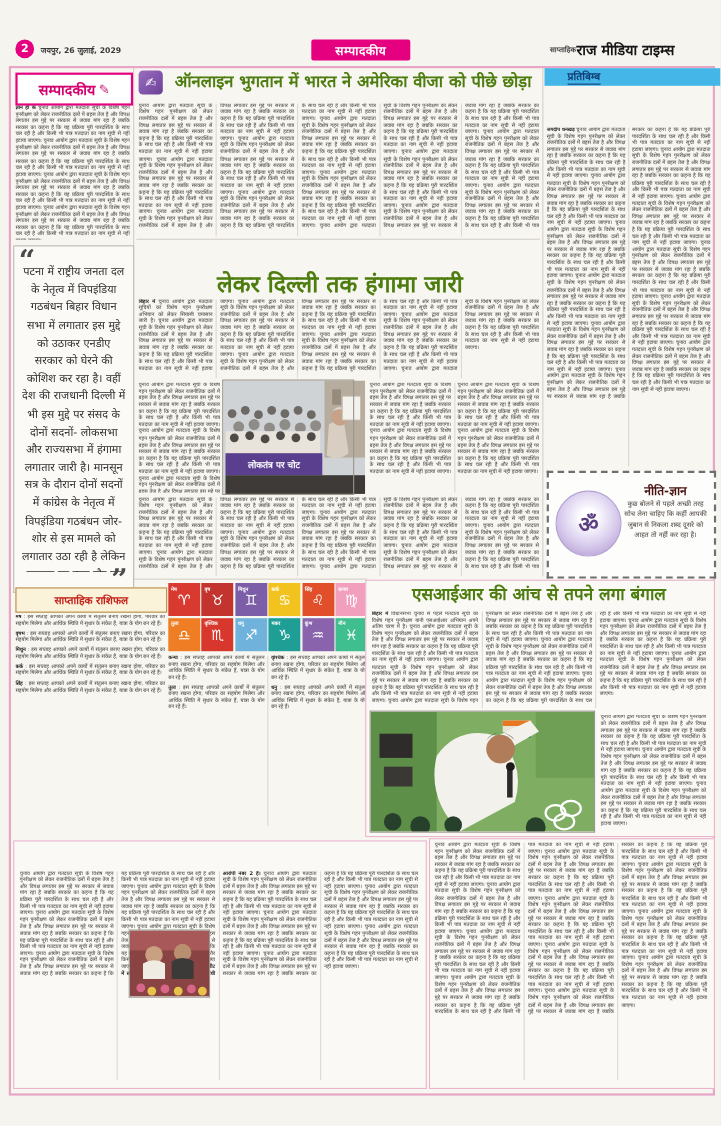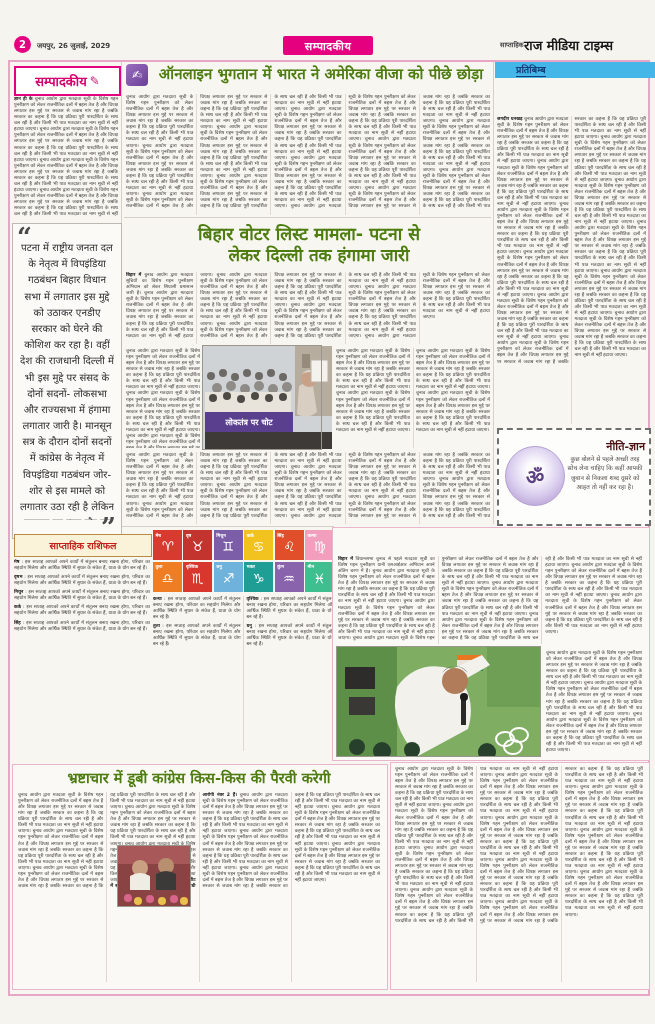--- a/index.html
+++ b/index.html
@@ -37,21 +37,21 @@
   .pq-text{font-size:10px;line-height:1.62;color:#2d2d2d;text-align:center;font-weight:500;overflow:hidden;}
   
   .pr-bar{background:#45b6e8;color:#123f77;font-weight:bold;font-size:9.5px;display:flex;align-items:center;padding-left:21px;}
   .pr-bar span{border-bottom:1px solid #123f77;}
   .pr-head{font-size:11.5px;font-weight:bold;color:#101010;text-align:center;line-height:1.3;}
   
   .niti{border:2px dashed #6f6f6f;background:#fdfdfb;}
   .om-circle{width:58px;height:58px;border-radius:50%;background:radial-gradient(circle at 50% 40%,#ffffff 15%,#d9cdee 55%,#a88cc9 100%);
     border:1px solid #b3a0d2;display:flex;align-items:center;justify-content:center;}
   .om{font-size:20px;color:#5a3f82;font-weight:bold;}
-  .niti-title{font-size:11px;font-weight:bold;color:#4a1313;text-align:right;}
+  .niti-title{font-size:11px;font-weight:bold;color:#4a1313;text-align:center;}
   .niti-text{font-size:6.2px;line-height:1.5;color:#4a443e;text-align:center;}
   
   .rf-head{background:#fbf2da;border:1.5px solid #b98a44;color:#c3201a;font-weight:bold;font-size:9.5px;
     display:flex;align-items:center;justify-content:center;}
   .zgrid{display:grid;grid-template-columns:repeat(6,1fr);grid-template-rows:repeat(2,1fr);gap:1.5px;}
   .ztile{position:relative;display:flex;flex-direction:column;align-items:center;justify-content:center;color:#fff;}
   .zname{font-size:4.6px;font-weight:bold;position:absolute;top:1.5px;left:2.5px;}
   .zsym{font-size:13px;margin-top:3px;}
   .h-entry{margin-bottom:3px;}
   
@@ -94,22 +94,21 @@
     <div class="pq-text" style="position:absolute;left:7px;top:16px;width:94px;height:280px;">पटना में राष्ट्रीय जनता दल के नेतृत्व में विपइंडिया गठबंधन बिहार विधान सभा में लगातार इस मुद्दे को उठाकर एनडीए सरकार को घेरने की कोशिश कर रहा है। वहीं देश की राजधानी दिल्ली में भी इस मुद्दे पर संसद के दोनों सदनों- लोकसभा और राज्यसभा में हंगामा लगातार जारी है। मानसून सत्र के दौरान दोनों सदनों में कांग्रेस के नेतृत्व में विपइंडिया गठबंधन जोर-शोर से इस मामले को लगातार उठा रही है लेकिन सरकार का स्पष्ट तौर पर यह कहना है कि एसआईआर अभियान चुनाव आयोग चला रहा है तो वह आयोग की तरफ से सदन में जवाब कैसे दे सकती है।</div>
     <div class="pq-mark" style="position:absolute;right:5px;bottom:-2px;">”</div>
   </div>
 
   <div class="abs" style="left:126px;top:64px;width:22px;height:22px;border-radius:4px;background:linear-gradient(135deg,#9a6fc0,#6a3f97);display:flex;align-items:center;justify-content:center;color:#fff;font-size:12px;">✍</div>
   <div class="abs headline" style="left:152px;top:66px;width:338px;font-size:15px;">ऑनलाइन भुगतान में भारत ने अमेरिका वीजा को पीछे छोड़ा</div>
   <div class="abs micro cols5" style="left:126px;top:94px;width:364px;height:121px;">
     <span>चुनाव आयोग द्वारा मतदाता सूची के विशेष गहन पुनरीक्षण को लेकर राजनीतिक दलों में बहस तेज है और विपक्ष लगातार इस मुद्दे पर सरकार से जवाब मांग रहा है जबकि सरकार का कहना है कि यह प्रक्रिया पूरी पारदर्शिता के साथ चल रही है और किसी भी पात्र मतदाता का नाम सूची से नहीं हटाया जाएगा। चुनाव आयोग द्वारा मतदाता सूची के विशेष गहन पुनरीक्षण को लेकर राजनीतिक दलों में बहस तेज है और विपक्ष लगातार इस मुद्दे पर सरकार से जवाब मांग रहा है जबकि सरकार का कहना है कि यह प्रक्रिया पूरी पारदर्शिता के साथ चल रही है और किसी भी पात्र मतदाता का नाम सूची से नहीं हटाया जाएगा। चुनाव आयोग द्वारा मतदाता सूची के विशेष गहन पुनरीक्षण को लेकर राजनीतिक दलों में बहस तेज है और विपक्ष लगातार इस मुद्दे पर सरकार से जवाब मांग रहा है जबकि सरकार का कहना है कि यह प्रक्रिया पूरी पारदर्शिता के साथ चल रही है और किसी भी पात्र मतदाता का नाम सूची से नहीं हटाया जाएगा। चुनाव आयोग द्वारा मतदाता सूची के विशेष गहन पुनरीक्षण को लेकर राजनीतिक दलों में बहस तेज है और विपक्ष लगातार इस मुद्दे पर सरकार से जवाब मांग रहा है जबकि सरकार का कहना है कि यह प्रक्रिया पूरी पारदर्शिता के साथ चल रही है और किसी भी पात्र मतदाता का नाम सूची से नहीं हटाया जाएगा। चुनाव आयोग द्वारा मतदाता सूची के विशेष गहन पुनरीक्षण को लेकर राजनीतिक दलों में बहस तेज है और विपक्ष लगातार इस मुद्दे पर सरकार से जवाब मांग रहा है जबकि सरकार का कहना है कि यह प्रक्रिया पूरी पारदर्शिता के साथ चल रही है और किसी भी पात्र मतदाता का नाम सूची से नहीं हटाया जाएगा। चुनाव आयोग द्वारा मतदाता सूची के विशेष गहन पुनरीक्षण को लेकर राजनीतिक दलों में बहस तेज है और विपक्ष लगातार इस मुद्दे पर सरकार से जवाब मांग रहा है जबकि सरकार का कहना है कि यह प्रक्रिया पूरी पारदर्शिता के साथ चल रही है और किसी भी पात्र मतदाता का नाम सूची से नहीं हटाया जाएगा। चुनाव आयोग द्वारा मतदाता सूची के विशेष गहन पुनरीक्षण को लेकर राजनीतिक दलों में बहस तेज है और विपक्ष लगातार इस मुद्दे पर सरकार से जवाब मांग रहा है जबकि सरकार का कहना है कि यह प्रक्रिया पूरी पारदर्शिता के साथ चल रही है और किसी भी पात्र मतदाता का नाम सूची से नहीं हटाया जाएगा। चुनाव आयोग द्वारा मतदाता सूची के विशेष गहन पुनरीक्षण को लेकर राजनीतिक दलों में बहस तेज है और विपक्ष लगातार इस मुद्दे पर सरकार से जवाब मांग रहा है जबकि सरकार का कहना है कि यह प्रक्रिया पूरी पारदर्शिता के साथ चल रही है और किसी भी पात्र मतदाता का नाम सूची से नहीं हटाया जाएगा। चुनाव आयोग द्वारा मतदाता सूची के विशेष गहन पुनरीक्षण को लेकर राजनीतिक दलों में बहस तेज है और विपक्ष लगातार इस मुद्दे पर सरकार से जवाब मांग रहा है जबकि सरकार का कहना है कि यह प्रक्रिया पूरी पारदर्शिता के साथ चल रही है और किसी भी पात्र मतदाता का नाम सूची से नहीं हटाया जाएगा। चुनाव आयोग द्वारा मतदाता सूची के विशेष गहन पुनरीक्षण को लेकर राजनीतिक दलों में बहस तेज है और विपक्ष लगातार इस मुद्दे पर सरकार से जवाब मांग रहा है जबकि सरकार का कहना है कि यह प्रक्रिया पूरी पारदर्शिता के साथ चल रही है और किसी भी पात्र मतदाता का नाम सूची से नहीं हटाया जाएगा। चुनाव आयोग द्वारा मतदाता सूची के विशेष गहन पुनरीक्षण को लेकर राजनीतिक दलों में बहस तेज है और विपक्ष लगातार इस मुद्दे पर सरकार से जवाब मांग रहा है जबकि सरकार का कहना है कि यह प्रक्रिया पूरी पारदर्शिता के साथ चल रही है और किसी भी पात्र मतदाता का नाम सूची से नहीं हटाया जाएगा। चुनाव आयोग द्वारा मतदाता सूची के विशेष गहन पुनरीक्षण को लेकर राजनीतिक दलों में बहस तेज है और विपक्ष लगातार इस मुद्दे पर सरकार से जवाब मांग रहा है जबकि सरकार का कहना है कि यह प्रक्रिया पूरी पारदर्शिता के साथ चल रही है और किसी भी पात्र मतदाता का नाम सूची से नहीं हटाया जाएगा।</span>
   </div>
 
-  <div class="abs headline" style="left:130px;top:224px;width:358px;font-size:17.5px;">बिहार वोटर लिस्ट मामला- पटना से</div>
-  <div class="abs headline" style="left:140px;top:246px;width:358px;font-size:17px;">लेकर दिल्ली तक हंगामा जारी</div>
+  <div class="abs headline" style="left:130px;top:246px;width:358px;font-size:21px;">लेकर दिल्ली तक हंगामा जारी</div>
 
   <div class="abs micro cols5" style="left:126px;top:272px;width:364px;height:72px;">
     <b>बिहार में</b> <span>चुनाव आयोग द्वारा मतदाता सूचियों का विशेष गहन पुनरीक्षण अभियान को लेकर सियासी घमासान जारी है।</span> <span>चुनाव आयोग द्वारा मतदाता सूची के विशेष गहन पुनरीक्षण को लेकर राजनीतिक दलों में बहस तेज है और विपक्ष लगातार इस मुद्दे पर सरकार से जवाब मांग रहा है जबकि सरकार का कहना है कि यह प्रक्रिया पूरी पारदर्शिता के साथ चल रही है और किसी भी पात्र मतदाता का नाम सूची से नहीं हटाया जाएगा। चुनाव आयोग द्वारा मतदाता सूची के विशेष गहन पुनरीक्षण को लेकर राजनीतिक दलों में बहस तेज है और विपक्ष लगातार इस मुद्दे पर सरकार से जवाब मांग रहा है जबकि सरकार का कहना है कि यह प्रक्रिया पूरी पारदर्शिता के साथ चल रही है और किसी भी पात्र मतदाता का नाम सूची से नहीं हटाया जाएगा। चुनाव आयोग द्वारा मतदाता सूची के विशेष गहन पुनरीक्षण को लेकर राजनीतिक दलों में बहस तेज है और विपक्ष लगातार इस मुद्दे पर सरकार से जवाब मांग रहा है जबकि सरकार का कहना है कि यह प्रक्रिया पूरी पारदर्शिता के साथ चल रही है और किसी भी पात्र मतदाता का नाम सूची से नहीं हटाया जाएगा। चुनाव आयोग द्वारा मतदाता सूची के विशेष गहन पुनरीक्षण को लेकर राजनीतिक दलों में बहस तेज है और विपक्ष लगातार इस मुद्दे पर सरकार से जवाब मांग रहा है जबकि सरकार का कहना है कि यह प्रक्रिया पूरी पारदर्शिता के साथ चल रही है और किसी भी पात्र मतदाता का नाम सूची से नहीं हटाया जाएगा। चुनाव आयोग द्वारा मतदाता सूची के विशेष गहन पुनरीक्षण को लेकर राजनीतिक दलों में बहस तेज है और विपक्ष लगातार इस मुद्दे पर सरकार से जवाब मांग रहा है जबकि सरकार का कहना है कि यह प्रक्रिया पूरी पारदर्शिता के साथ चल रही है और किसी भी पात्र मतदाता का नाम सूची से नहीं हटाया जाएगा। चुनाव आयोग द्वारा मतदाता सूची के विशेष गहन पुनरीक्षण को लेकर राजनीतिक दलों में बहस तेज है और विपक्ष लगातार इस मुद्दे पर सरकार से जवाब मांग रहा है जबकि सरकार का कहना है कि यह प्रक्रिया पूरी पारदर्शिता के साथ चल रही है और किसी भी पात्र मतदाता का नाम सूची से नहीं हटाया जाएगा।</span>
   </div>
 
   <div class="abs photo-border" style="left:203px;top:346px;width:118px;height:103px;">
     <svg width="129" height="103" viewBox="0 0 129 103" preserveAspectRatio="none">
       <rect width="129" height="103" fill="#cfd3d6"></rect>
       <rect x="92" y="0" width="37" height="70" fill="#b6ad9f"></rect>
       <rect x="99" y="8" width="8" height="14" fill="#968c7c"></rect>
@@ -258,20 +257,21 @@
       <div class="h-entry"><b>कन्या</b> : <span>इस सप्ताह आपको अपने कार्यों में संतुलन बनाए रखना होगा, परिवार का सहयोग मिलेगा और आर्थिक स्थिति में सुधार के संकेत हैं, यात्रा के योग बन रहे हैं।</span></div>
 
       <div class="h-entry"><b>तुला</b> : <span>इस सप्ताह आपको अपने कार्यों में संतुलन बनाए रखना होगा, परिवार का सहयोग मिलेगा और आर्थिक स्थिति में सुधार के संकेत हैं, यात्रा के योग बन रहे हैं।</span></div>
 
       <div class="h-entry"><b>वृश्चिक</b> : <span>इस सप्ताह आपको अपने कार्यों में संतुलन बनाए रखना होगा, परिवार का सहयोग मिलेगा और आर्थिक स्थिति में सुधार के संकेत हैं, यात्रा के योग बन रहे हैं।</span></div>
 
       <div class="h-entry"><b>धनु</b> : <span>इस सप्ताह आपको अपने कार्यों में संतुलन बनाए रखना होगा, परिवार का सहयोग मिलेगा और आर्थिक स्थिति में सुधार के संकेत हैं, यात्रा के योग बन रहे हैं।</span></div>
     </div>
 
   <div class="abs boxed-pink" style="left:332px;top:527px;width:316px;height:232px;background:#fbf9f5;"></div>
+  <div class="abs headline" style="left:338px;top:532px;width:304px;font-size:15.5px;">एसआईआर की आंच से तपने लगा बंगाल</div>
   <div class="abs micro cols3" style="left:338px;top:556px;width:304px;height:88px;">
     <b>बिहार में</b> <span>विधानसभा चुनाव से पहले मतदाता सूची का विशेष गहन पुनरीक्षण यानी एसआईआर अभियान अपने अंतिम चरण में है।</span> <span>चुनाव आयोग द्वारा मतदाता सूची के विशेष गहन पुनरीक्षण को लेकर राजनीतिक दलों में बहस तेज है और विपक्ष लगातार इस मुद्दे पर सरकार से जवाब मांग रहा है जबकि सरकार का कहना है कि यह प्रक्रिया पूरी पारदर्शिता के साथ चल रही है और किसी भी पात्र मतदाता का नाम सूची से नहीं हटाया जाएगा। चुनाव आयोग द्वारा मतदाता सूची के विशेष गहन पुनरीक्षण को लेकर राजनीतिक दलों में बहस तेज है और विपक्ष लगातार इस मुद्दे पर सरकार से जवाब मांग रहा है जबकि सरकार का कहना है कि यह प्रक्रिया पूरी पारदर्शिता के साथ चल रही है और किसी भी पात्र मतदाता का नाम सूची से नहीं हटाया जाएगा। चुनाव आयोग द्वारा मतदाता सूची के विशेष गहन पुनरीक्षण को लेकर राजनीतिक दलों में बहस तेज है और विपक्ष लगातार इस मुद्दे पर सरकार से जवाब मांग रहा है जबकि सरकार का कहना है कि यह प्रक्रिया पूरी पारदर्शिता के साथ चल रही है और किसी भी पात्र मतदाता का नाम सूची से नहीं हटाया जाएगा। चुनाव आयोग द्वारा मतदाता सूची के विशेष गहन पुनरीक्षण को लेकर राजनीतिक दलों में बहस तेज है और विपक्ष लगातार इस मुद्दे पर सरकार से जवाब मांग रहा है जबकि सरकार का कहना है कि यह प्रक्रिया पूरी पारदर्शिता के साथ चल रही है और किसी भी पात्र मतदाता का नाम सूची से नहीं हटाया जाएगा। चुनाव आयोग द्वारा मतदाता सूची के विशेष गहन पुनरीक्षण को लेकर राजनीतिक दलों में बहस तेज है और विपक्ष लगातार इस मुद्दे पर सरकार से जवाब मांग रहा है जबकि सरकार का कहना है कि यह प्रक्रिया पूरी पारदर्शिता के साथ चल रही है और किसी भी पात्र मतदाता का नाम सूची से नहीं हटाया जाएगा। चुनाव आयोग द्वारा मतदाता सूची के विशेष गहन पुनरीक्षण को लेकर राजनीतिक दलों में बहस तेज है और विपक्ष लगातार इस मुद्दे पर सरकार से जवाब मांग रहा है जबकि सरकार का कहना है कि यह प्रक्रिया पूरी पारदर्शिता के साथ चल रही है और किसी भी पात्र मतदाता का नाम सूची से नहीं हटाया जाएगा। चुनाव आयोग द्वारा मतदाता सूची के विशेष गहन पुनरीक्षण को लेकर राजनीतिक दलों में बहस तेज है और विपक्ष लगातार इस मुद्दे पर सरकार से जवाब मांग रहा है जबकि सरकार का कहना है कि यह प्रक्रिया पूरी पारदर्शिता के साथ चल रही है और किसी भी पात्र मतदाता का नाम सूची से नहीं हटाया जाएगा।</span>
   </div>
 
   <div class="abs photo-border" style="left:337px;top:647px;width:203px;height:109px;">
     <svg width="203" height="109" viewBox="0 0 203 109" preserveAspectRatio="none">
       <rect width="203" height="109" fill="#7fae62"></rect>
       <rect x="0" y="0" width="60" height="109" fill="#5e8f49"></rect>
       <rect x="150" y="0" width="53" height="60" fill="#6f9f55"></rect>
       <rect x="8" y="20" width="30" height="22" fill="#2e2c2a"></rect>
@@ -300,21 +300,20 @@
   <div class="abs micro" style="left:546px;top:650px;width:96px;height:104px;">
     <span>चुनाव आयोग द्वारा मतदाता सूची के विशेष गहन पुनरीक्षण को लेकर राजनीतिक दलों में बहस तेज है और विपक्ष लगातार इस मुद्दे पर सरकार से जवाब मांग रहा है जबकि सरकार का कहना है कि यह प्रक्रिया पूरी पारदर्शिता के साथ चल रही है और किसी भी पात्र मतदाता का नाम सूची से नहीं हटाया जाएगा। चुनाव आयोग द्वारा मतदाता सूची के विशेष गहन पुनरीक्षण को लेकर राजनीतिक दलों में बहस तेज है और विपक्ष लगातार इस मुद्दे पर सरकार से जवाब मांग रहा है जबकि सरकार का कहना है कि यह प्रक्रिया पूरी पारदर्शिता के साथ चल रही है और किसी भी पात्र मतदाता का नाम सूची से नहीं हटाया जाएगा। चुनाव आयोग द्वारा मतदाता सूची के विशेष गहन पुनरीक्षण को लेकर राजनीतिक दलों में बहस तेज है और विपक्ष लगातार इस मुद्दे पर सरकार से जवाब मांग रहा है जबकि सरकार का कहना है कि यह प्रक्रिया पूरी पारदर्शिता के साथ चल रही है और किसी भी पात्र मतदाता का नाम सूची से नहीं हटाया जाएगा।</span>
   </div>
 
   <div class="abs boxed-pink" style="left:390px;top:762px;width:258px;height:226px;background:#fbf9f5;"></div>
   <div class="abs micro cols3" style="left:395px;top:766px;width:248px;height:216px;">
     <span>चुनाव आयोग द्वारा मतदाता सूची के विशेष गहन पुनरीक्षण को लेकर राजनीतिक दलों में बहस तेज है और विपक्ष लगातार इस मुद्दे पर सरकार से जवाब मांग रहा है जबकि सरकार का कहना है कि यह प्रक्रिया पूरी पारदर्शिता के साथ चल रही है और किसी भी पात्र मतदाता का नाम सूची से नहीं हटाया जाएगा। चुनाव आयोग द्वारा मतदाता सूची के विशेष गहन पुनरीक्षण को लेकर राजनीतिक दलों में बहस तेज है और विपक्ष लगातार इस मुद्दे पर सरकार से जवाब मांग रहा है जबकि सरकार का कहना है कि यह प्रक्रिया पूरी पारदर्शिता के साथ चल रही है और किसी भी पात्र मतदाता का नाम सूची से नहीं हटाया जाएगा। चुनाव आयोग द्वारा मतदाता सूची के विशेष गहन पुनरीक्षण को लेकर राजनीतिक दलों में बहस तेज है और विपक्ष लगातार इस मुद्दे पर सरकार से जवाब मांग रहा है जबकि सरकार का कहना है कि यह प्रक्रिया पूरी पारदर्शिता के साथ चल रही है और किसी भी पात्र मतदाता का नाम सूची से नहीं हटाया जाएगा। चुनाव आयोग द्वारा मतदाता सूची के विशेष गहन पुनरीक्षण को लेकर राजनीतिक दलों में बहस तेज है और विपक्ष लगातार इस मुद्दे पर सरकार से जवाब मांग रहा है जबकि सरकार का कहना है कि यह प्रक्रिया पूरी पारदर्शिता के साथ चल रही है और किसी भी पात्र मतदाता का नाम सूची से नहीं हटाया जाएगा। चुनाव आयोग द्वारा मतदाता सूची के विशेष गहन पुनरीक्षण को लेकर राजनीतिक दलों में बहस तेज है और विपक्ष लगातार इस मुद्दे पर सरकार से जवाब मांग रहा है जबकि सरकार का कहना है कि यह प्रक्रिया पूरी पारदर्शिता के साथ चल रही है और किसी भी पात्र मतदाता का नाम सूची से नहीं हटाया जाएगा। चुनाव आयोग द्वारा मतदाता सूची के विशेष गहन पुनरीक्षण को लेकर राजनीतिक दलों में बहस तेज है और विपक्ष लगातार इस मुद्दे पर सरकार से जवाब मांग रहा है जबकि सरकार का कहना है कि यह प्रक्रिया पूरी पारदर्शिता के साथ चल रही है और किसी भी पात्र मतदाता का नाम सूची से नहीं हटाया जाएगा। चुनाव आयोग द्वारा मतदाता सूची के विशेष गहन पुनरीक्षण को लेकर राजनीतिक दलों में बहस तेज है और विपक्ष लगातार इस मुद्दे पर सरकार से जवाब मांग रहा है जबकि सरकार का कहना है कि यह प्रक्रिया पूरी पारदर्शिता के साथ चल रही है और किसी भी पात्र मतदाता का नाम सूची से नहीं हटाया जाएगा। चुनाव आयोग द्वारा मतदाता सूची के विशेष गहन पुनरीक्षण को लेकर राजनीतिक दलों में बहस तेज है और विपक्ष लगातार इस मुद्दे पर सरकार से जवाब मांग रहा है जबकि सरकार का कहना है कि यह प्रक्रिया पूरी पारदर्शिता के साथ चल रही है और किसी भी पात्र मतदाता का नाम सूची से नहीं हटाया जाएगा। चुनाव आयोग द्वारा मतदाता सूची के विशेष गहन पुनरीक्षण को लेकर राजनीतिक दलों में बहस तेज है और विपक्ष लगातार इस मुद्दे पर सरकार से जवाब मांग रहा है जबकि सरकार का कहना है कि यह प्रक्रिया पूरी पारदर्शिता के साथ चल रही है और किसी भी पात्र मतदाता का नाम सूची से नहीं हटाया जाएगा। चुनाव आयोग द्वारा मतदाता सूची के विशेष गहन पुनरीक्षण को लेकर राजनीतिक दलों में बहस तेज है और विपक्ष लगातार इस मुद्दे पर सरकार से जवाब मांग रहा है जबकि सरकार का कहना है कि यह प्रक्रिया पूरी पारदर्शिता के साथ चल रही है और किसी भी पात्र मतदाता का नाम सूची से नहीं हटाया जाएगा। चुनाव आयोग द्वारा मतदाता सूची के विशेष गहन पुनरीक्षण को लेकर राजनीतिक दलों में बहस तेज है और विपक्ष लगातार इस मुद्दे पर सरकार से जवाब मांग रहा है जबकि सरकार का कहना है कि यह प्रक्रिया पूरी पारदर्शिता के साथ चल रही है और किसी भी पात्र मतदाता का नाम सूची से नहीं हटाया जाएगा।</span>
   </div>
 
   <div class="abs boxed-pink" style="left:12px;top:764px;width:374px;height:224px;background:#fbf9f5;"></div>
-  <div class="abs headline" style="left:18px;top:770px;width:362px;font-size:14.5px;">भ्रष्टाचार में डूबी कांग्रेस किस-किस की पैरवी करेगी</div>
   <div class="abs micro cols4" style="left:18px;top:792px;width:362px;height:190px;">
     <span>चुनाव आयोग द्वारा मतदाता सूची के विशेष गहन पुनरीक्षण को लेकर राजनीतिक दलों में बहस तेज है और विपक्ष लगातार इस मुद्दे पर सरकार से जवाब मांग रहा है जबकि सरकार का कहना है कि यह प्रक्रिया पूरी पारदर्शिता के साथ चल रही है और किसी भी पात्र मतदाता का नाम सूची से नहीं हटाया जाएगा। चुनाव आयोग द्वारा मतदाता सूची के विशेष गहन पुनरीक्षण को लेकर राजनीतिक दलों में बहस तेज है और विपक्ष लगातार इस मुद्दे पर सरकार से जवाब मांग रहा है जबकि सरकार का कहना है कि यह प्रक्रिया पूरी पारदर्शिता के साथ चल रही है और किसी भी पात्र मतदाता का नाम सूची से नहीं हटाया जाएगा। चुनाव आयोग द्वारा मतदाता सूची के विशेष गहन पुनरीक्षण को लेकर राजनीतिक दलों में बहस तेज है और विपक्ष लगातार इस मुद्दे पर सरकार से जवाब मांग रहा है जबकि सरकार का कहना है कि यह प्रक्रिया पूरी पारदर्शिता के साथ चल रही है और किसी भी पात्र मतदाता का नाम सूची से नहीं हटाया जाएगा। चुनाव आयोग द्वारा मतदाता सूची के विशेष गहन पुनरीक्षण को लेकर राजनीतिक दलों में बहस तेज है और विपक्ष लगातार इस मुद्दे पर सरकार से जवाब मांग रहा है जबकि सरकार का कहना है कि यह प्रक्रिया पूरी पारदर्शिता के साथ चल रही है और किसी भी पात्र मतदाता का नाम सूची से नहीं हटाया जाएगा। चुनाव आयोग द्वारा मतदाता सूची के विशेष गहन पुनरीक्षण को लेकर राजनीतिक दलों में बहस तेज है और विपक्ष लगातार इस मुद्दे पर सरकार से जवाब मांग रहा है जबकि सरकार का कहना है कि यह प्रक्रिया पूरी पारदर्शिता के साथ चल रही है और किसी भी पात्र मतदाता का नाम सूची से नहीं हटाया जाएगा।</span> <b>नेशनल हेराल्ड मामले में ईडी की चार्जशीट में सोनिया गांधी आरोपी नंबर 1 और राहुल गांधी आरोपी नंबर 2 हैं।</b> <span>चुनाव आयोग द्वारा मतदाता सूची के विशेष गहन पुनरीक्षण को लेकर राजनीतिक दलों में बहस तेज है और विपक्ष लगातार इस मुद्दे पर सरकार से जवाब मांग रहा है जबकि सरकार का कहना है कि यह प्रक्रिया पूरी पारदर्शिता के साथ चल रही है और किसी भी पात्र मतदाता का नाम सूची से नहीं हटाया जाएगा। चुनाव आयोग द्वारा मतदाता सूची के विशेष गहन पुनरीक्षण को लेकर राजनीतिक दलों में बहस तेज है और विपक्ष लगातार इस मुद्दे पर सरकार से जवाब मांग रहा है जबकि सरकार का कहना है कि यह प्रक्रिया पूरी पारदर्शिता के साथ चल रही है और किसी भी पात्र मतदाता का नाम सूची से नहीं हटाया जाएगा। चुनाव आयोग द्वारा मतदाता सूची के विशेष गहन पुनरीक्षण को लेकर राजनीतिक दलों में बहस तेज है और विपक्ष लगातार इस मुद्दे पर सरकार से जवाब मांग रहा है जबकि सरकार का कहना है कि यह प्रक्रिया पूरी पारदर्शिता के साथ चल रही है और किसी भी पात्र मतदाता का नाम सूची से नहीं हटाया जाएगा। चुनाव आयोग द्वारा मतदाता सूची के विशेष गहन पुनरीक्षण को लेकर राजनीतिक दलों में बहस तेज है और विपक्ष लगातार इस मुद्दे पर सरकार से जवाब मांग रहा है जबकि सरकार का कहना है कि यह प्रक्रिया पूरी पारदर्शिता के साथ चल रही है और किसी भी पात्र मतदाता का नाम सूची से नहीं हटाया जाएगा। चुनाव आयोग द्वारा मतदाता सूची के विशेष गहन पुनरीक्षण को लेकर राजनीतिक दलों में बहस तेज है और विपक्ष लगातार इस मुद्दे पर सरकार से जवाब मांग रहा है जबकि सरकार का कहना है कि यह प्रक्रिया पूरी पारदर्शिता के साथ चल रही है और किसी भी पात्र मतदाता का नाम सूची से नहीं हटाया जाएगा।</span>
   </div>
 
   <div class="abs photo-border" style="left:118px;top:846px;width:72px;height:60px;">
     <svg width="72" height="60" viewBox="0 0 72 60" preserveAspectRatio="none">
       <rect width="72" height="60" fill="#8a4343"></rect>
       <rect x="0" y="0" width="72" height="18" fill="#a85858"></rect>
       <circle cx="22" cy="22" r="8" fill="#caa083"></circle>
       <circle cx="48" cy="20" r="8" fill="#b9906f"></circle>

